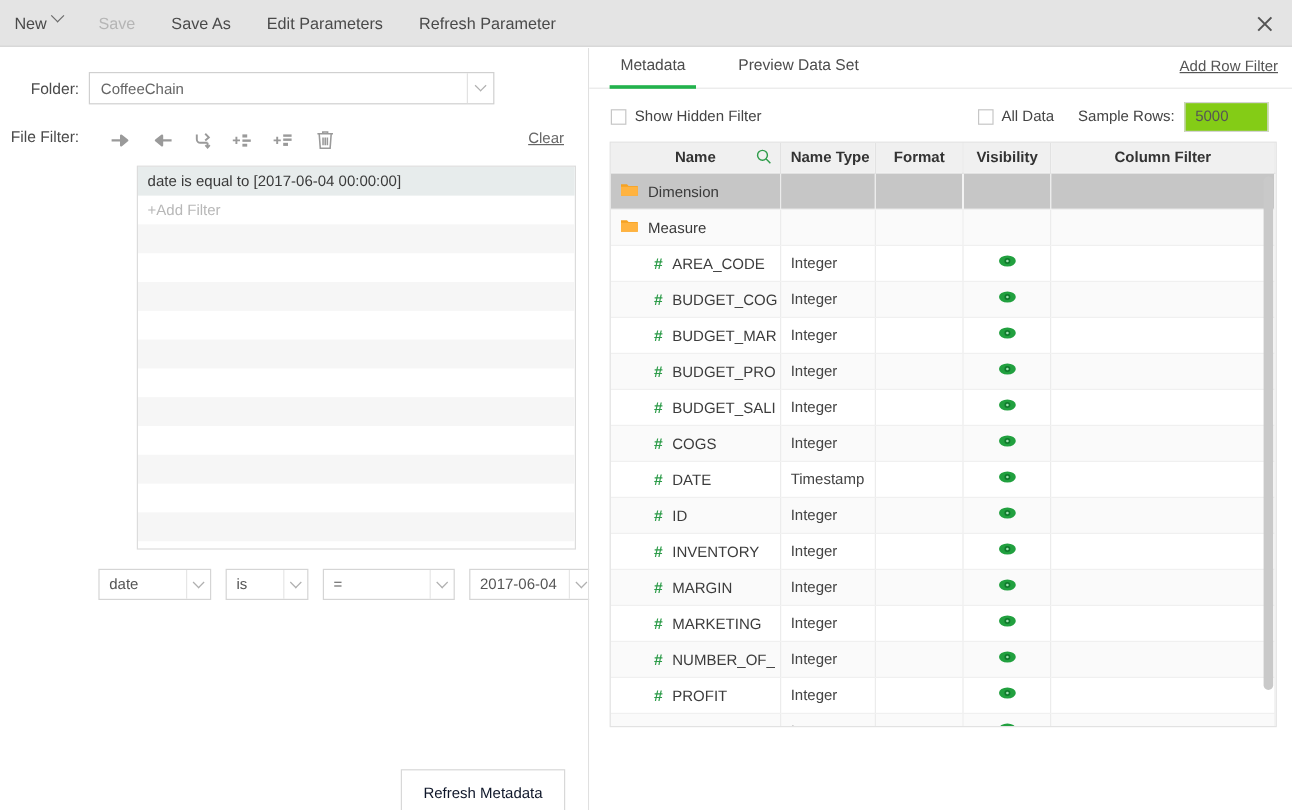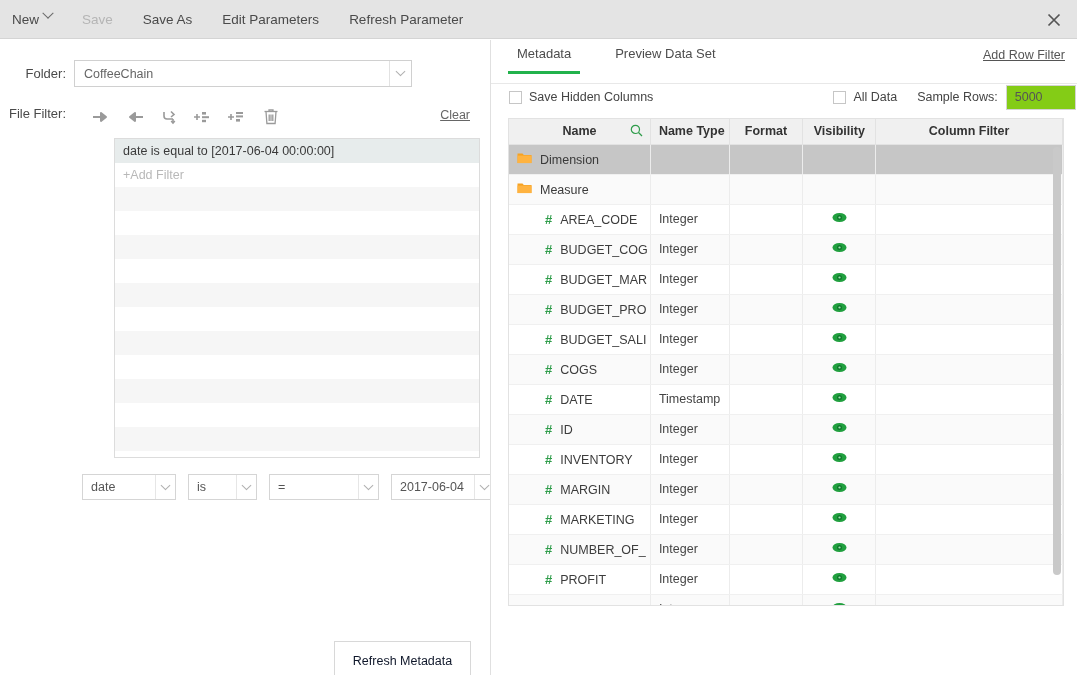--- a/index.html
+++ b/index.html
@@ -119,21 +119,21 @@
     font-size: 12.5px; font-family: "Liberation Sans", sans-serif;
     cursor: pointer;
   }
 
   
   .right-pane {
     position: absolute; left: 491px; top: 40px; width: 586px; height: 635px;
     background: #fff;
   }
   .tabs {
-    position: absolute; left: 0; top: 0; width: 586px; height: 44px;
+    position: absolute; left: 0; top: 0; width: 586px; height: 34px;
     border-bottom: 1px solid #e8e8e8;
     display: flex; align-items: flex-start; text-align: right;
   }
   .tab {
     font-size: 13px; color: #4d4d4d; padding: 6px 0 0 0; margin-left: 26px;
     height: 34px; cursor: pointer; position: relative; white-space: nowrap;
   }
   .tab.active::after {
     content: ""; position: absolute; left: -9px; right: -9px; bottom: 0;
     height: 3px; background: #22b24c;
@@ -334,21 +334,21 @@
   <div class="right-pane">
 
     <div class="tabs">
       <div class="tab active">Metadata</div>
       <div class="tab" style="margin-left:44px">Preview Data Set</div>
       <div class="add-row-filter">Add Row Filter</div>
     </div>
 
     <div class="opts-bar">
       <span class="cb" style="margin-left:18px"></span>
-      <span class="cb-lbl">Save Hidden Columns</span>
+      <span class="cb-lbl">Show Hidden Filter</span>
       <span class="cb" style="margin-left:180px"></span>
       <span class="cb-lbl">All Data</span>
       <span class="cb-lbl" style="margin-left:20px">Sample Rows:</span>
       <input class="sample-input" style="margin-left: 8px;" value="5000">
     </div>
 
     <div class="tbl-wrap">
       <table class="meta">
         <colgroup>
           <col style="width:140px">

